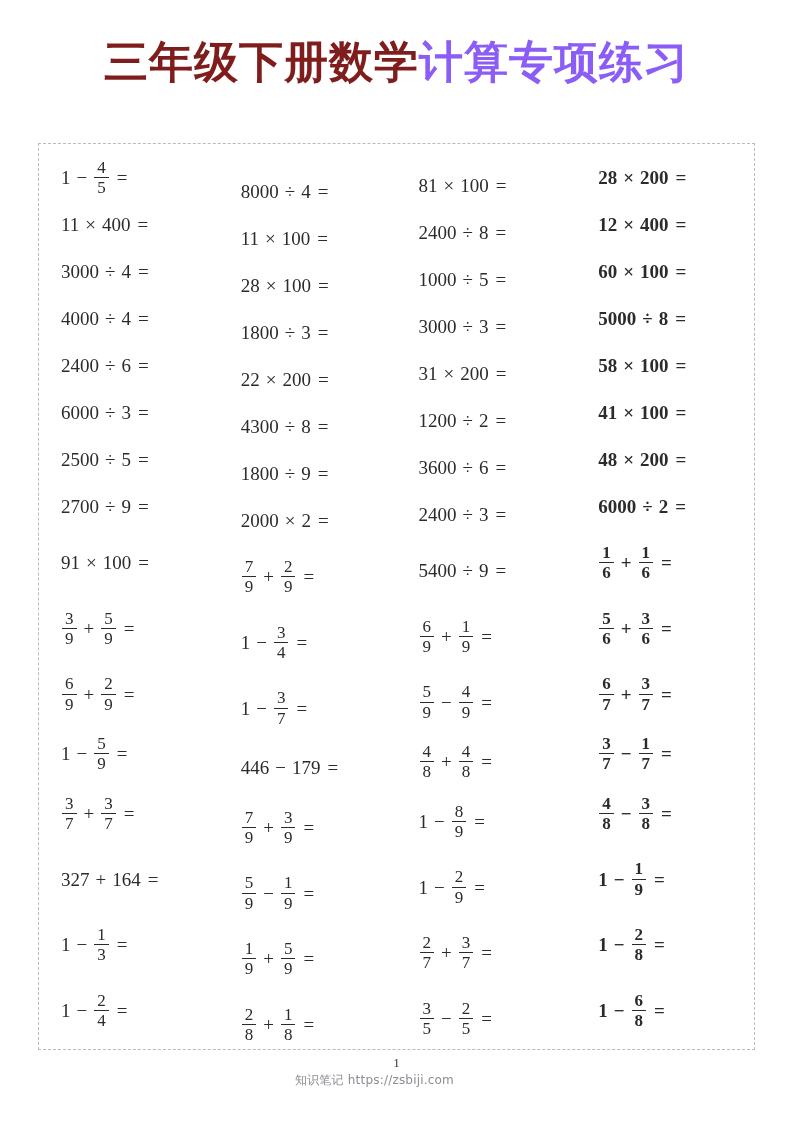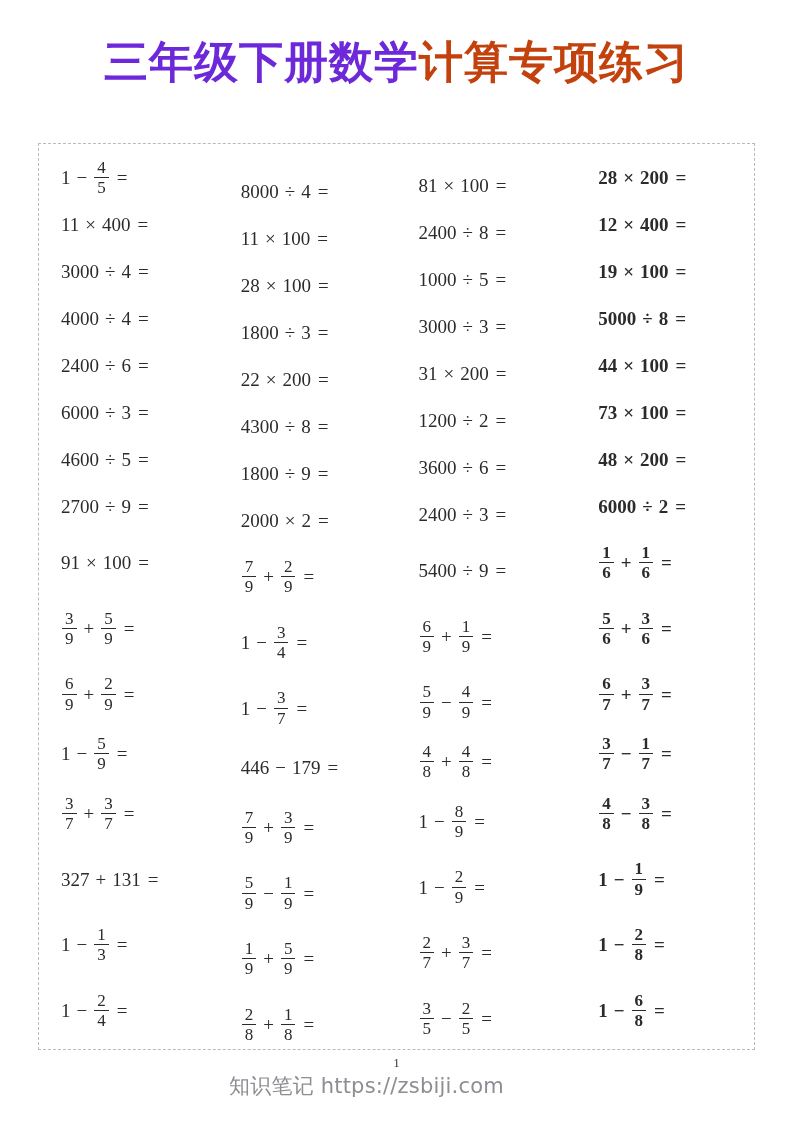--- a/index.html
+++ b/index.html
@@ -24,22 +24,22 @@
     text-align: center;
     white-space: nowrap;
   }
   .title-seg {
     font-family: "DejaVu Serif", "Liberation Serif", serif;
     font-size: 44px;
     font-weight: bold;
     letter-spacing: 1px;
     line-height: 56px;
   }
-  .title-black { color: #6d28d9; }
-  .title-red   { color: #c2410c; }
+  .title-black { color: #7f1d1d; }
+  .title-red   { color: #8b5cf6; }
 
   
   #sheet {
     position: absolute;
     left: 38px;
     top: 143px;
     width: 717px;
     height: 907px;
     border: 1px dashed #b9b9c2;
     box-sizing: border-box;
@@ -122,26 +122,26 @@
     left: 0;
     top: 1055px;
     width: 793px;
     text-align: center;
     font-family: "Liberation Serif", "DejaVu Serif", serif;
     font-size: 13px;
     color: #3a3a3a;
   }
   #watermark {
     position: absolute;
-    left: 0;
+    left: 8px;
     top: 1072px;
     width: 733px;
     text-align: center;
     font-family: "DejaVu Sans", "Liberation Sans", sans-serif;
-    font-size: 21px;
+    font-size: 12px;
     color: #8d8d93;
     letter-spacing: 0.2px;
   }
 </style>
 </head>
 <body>
 
 <div id="title-bar">
   <span class="title-seg title-black">三年级下册数学</span><span class="title-seg title-red">计算专项练习</span>
 </div>
@@ -240,21 +240,21 @@
         <div class="pcell c2">
           <span class="expr">
             <span class="num">1000</span>
             <span class="op">÷</span>
             <span class="num">5</span>
             <span class="eq">=</span>
           </span>
         </div>
         <div class="pcell c3">
           <span class="expr">
-            <span class="num">19</span>
+            <span class="num">60</span>
             <span class="op">×</span>
             <span class="num">100</span>
             <span class="eq">=</span>
           </span>
         </div>
       </div>
       <div class="prow">
         <div class="pcell c0">
           <span class="expr">
             <span class="num">4000</span>
@@ -308,21 +308,21 @@
         <div class="pcell c2">
           <span class="expr">
             <span class="num">31</span>
             <span class="op">×</span>
             <span class="num">200</span>
             <span class="eq">=</span>
           </span>
         </div>
         <div class="pcell c3">
           <span class="expr">
-            <span class="num">44</span>
+            <span class="num">58</span>
             <span class="op">×</span>
             <span class="num">100</span>
             <span class="eq">=</span>
           </span>
         </div>
       </div>
       <div class="prow">
         <div class="pcell c0">
           <span class="expr">
             <span class="num">6000</span>
@@ -342,31 +342,31 @@
         <div class="pcell c2">
           <span class="expr">
             <span class="num">1200</span>
             <span class="op">÷</span>
             <span class="num">2</span>
             <span class="eq">=</span>
           </span>
         </div>
         <div class="pcell c3">
           <span class="expr">
-            <span class="num">73</span>
+            <span class="num">41</span>
             <span class="op">×</span>
             <span class="num">100</span>
             <span class="eq">=</span>
           </span>
         </div>
       </div>
       <div class="prow">
         <div class="pcell c0">
           <span class="expr">
-            <span class="num">4600</span>
+            <span class="num">2500</span>
             <span class="op">÷</span>
             <span class="num">5</span>
             <span class="eq">=</span>
           </span>
         </div>
         <div class="pcell c1">
           <span class="expr">
             <span class="num">1800</span>
             <span class="op">÷</span>
             <span class="num">9</span>
@@ -712,21 +712,21 @@
             </span>
             <span class="eq">=</span>
           </span>
         </div>
       </div>
       <div class="prow">
         <div class="pcell c0">
           <span class="expr">
             <span class="num">327</span>
             <span class="op">+</span>
-            <span class="num">131</span>
+            <span class="num">164</span>
             <span class="eq">=</span>
           </span>
         </div>
         <div class="pcell c1">
           <span class="expr">
             <span class="frac">
               <span class="top">5</span>
               <span class="bar"></span>
               <span class="bot">9</span>
             </span>

